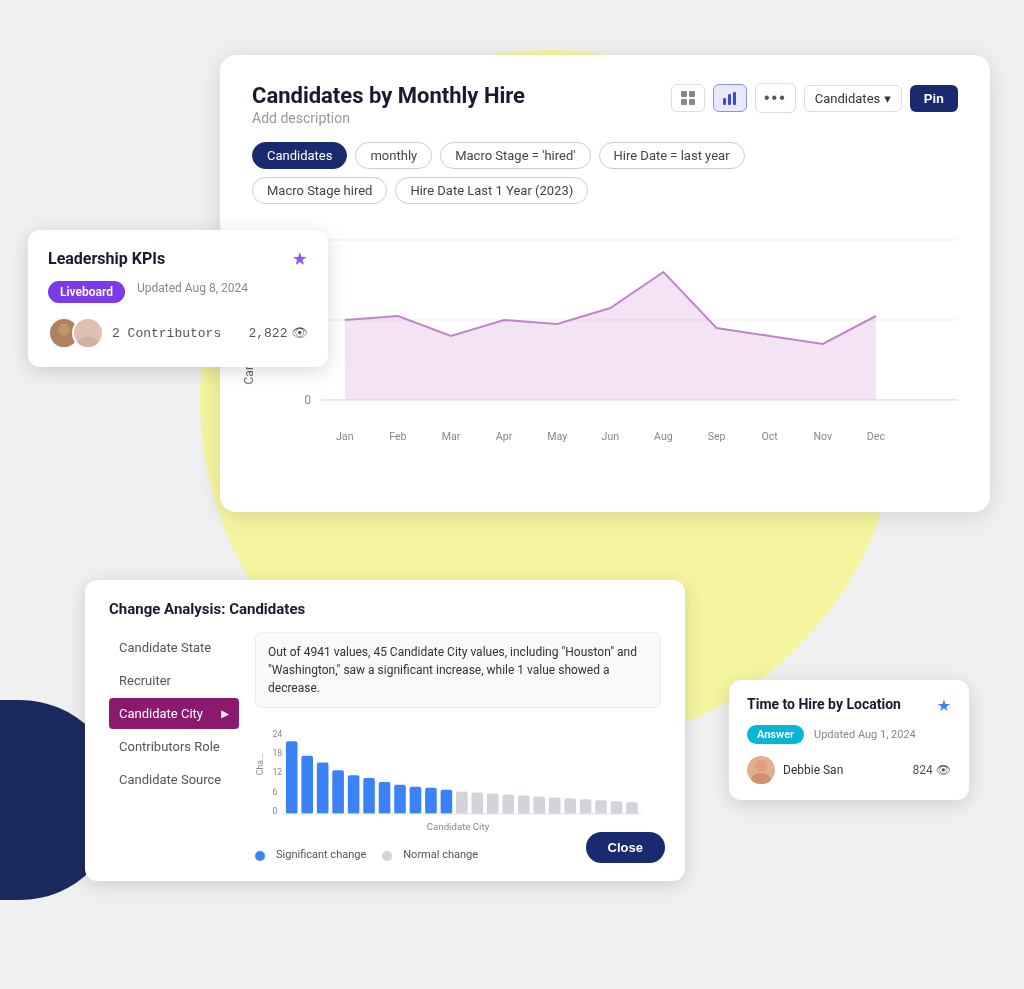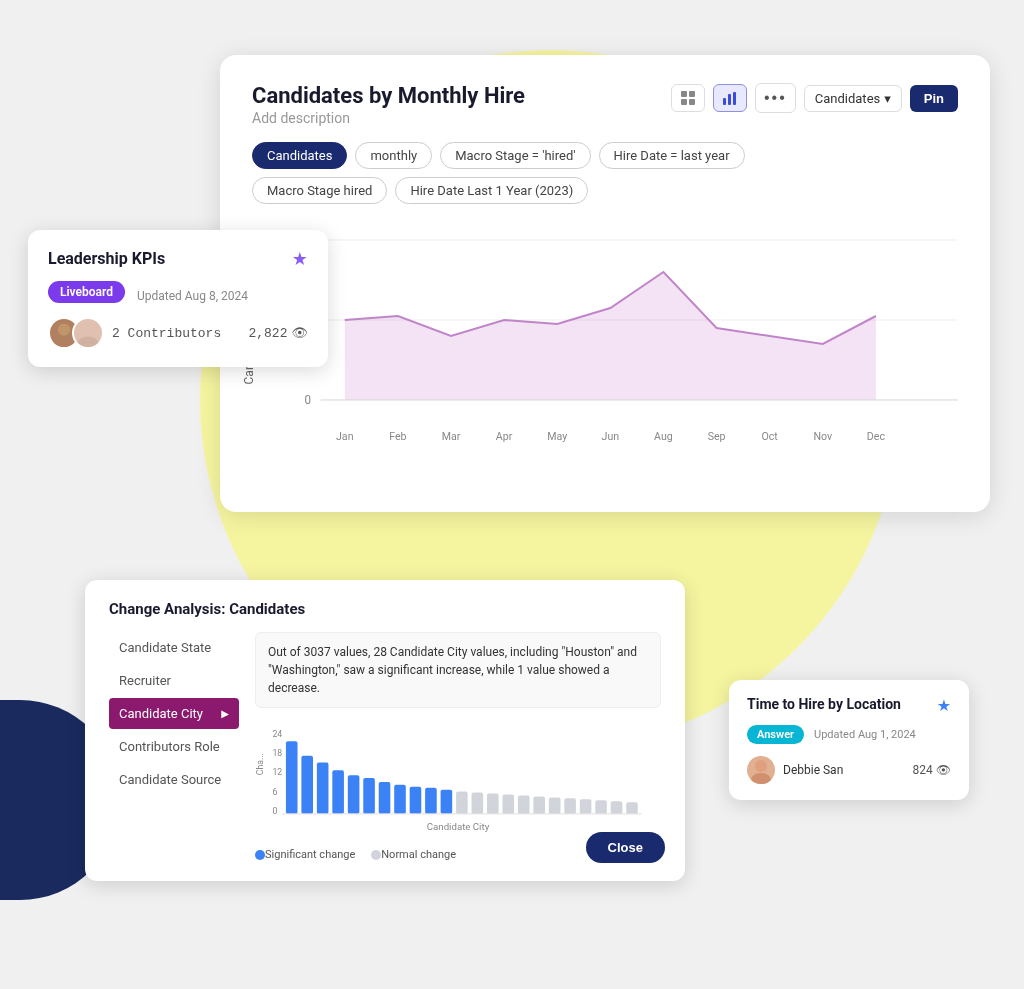--- a/index.html
+++ b/index.html
@@ -212,21 +212,21 @@
       color: #1a1a2e;
     }
 
     .star-icon {
       color: #8b5cf6;
       font-size: 18px;
     }
 
     .kpi-badge-row {
       display: flex;
-      align-items: flex-end;
+      align-items: flex-start;
       gap: 12px;
       margin-bottom: 14px;
     }
 
     .liveboard-badge {
       background: #7c3aed;
       color: #fff;
       border-radius: 20px;
       padding: 4px 12px;
       font-size: 12px;
@@ -363,22 +363,22 @@
     }
 
     .change-legend {
       display: flex;
       gap: 16px;
       margin-top: 8px;
     }
 
     .legend-item {
       display: flex;
-      align-items: center;
-      gap: 0;
+      align-items: flex-end;
+      gap: 11px;
       font-size: 11px;
       color: #555;
     }
 
     .legend-dot {
       width: 10px;
       height: 10px;
       border-radius: 50%;
     }
 
@@ -595,21 +595,21 @@
     <div class="change-sidebar">
       <div class="change-sidebar-item">Candidate State</div>
       <div class="change-sidebar-item">Recruiter</div>
       <div class="change-sidebar-item active">
         <span>Candidate City</span>
       </div>
       <div class="change-sidebar-item">Contributors Role</div>
       <div class="change-sidebar-item">Candidate Source</div>
     </div>
     <div class="change-main">
-      <div class="change-description">Out of 3037 values, 28 Candidate City values, including "Houston" and "Washington," saw a significant increase, while 1 value showed a decrease.</div>
+      <div class="change-description">Out of 4941 values, 45 Candidate City values, including "Houston" and "Washington," saw a significant increase, while 1 value showed a decrease.</div>
       <div class="change-chart-area">
         <svg width="100%" height="120" viewBox="0 0 420 120">
 
           <text x="18" y="15" font-size="9" fill="#888">24</text>
           <text x="18" y="35" font-size="9" fill="#888">18</text>
           <text x="18" y="55" font-size="9" fill="#888">12</text>
           <text x="18" y="75" font-size="9" fill="#888">6</text>
           <text x="18" y="95" font-size="9" fill="#888">0</text>
 
           <rect x="32" y="20" width="12" height="75" fill="#3b82f6" rx="2"></rect>

